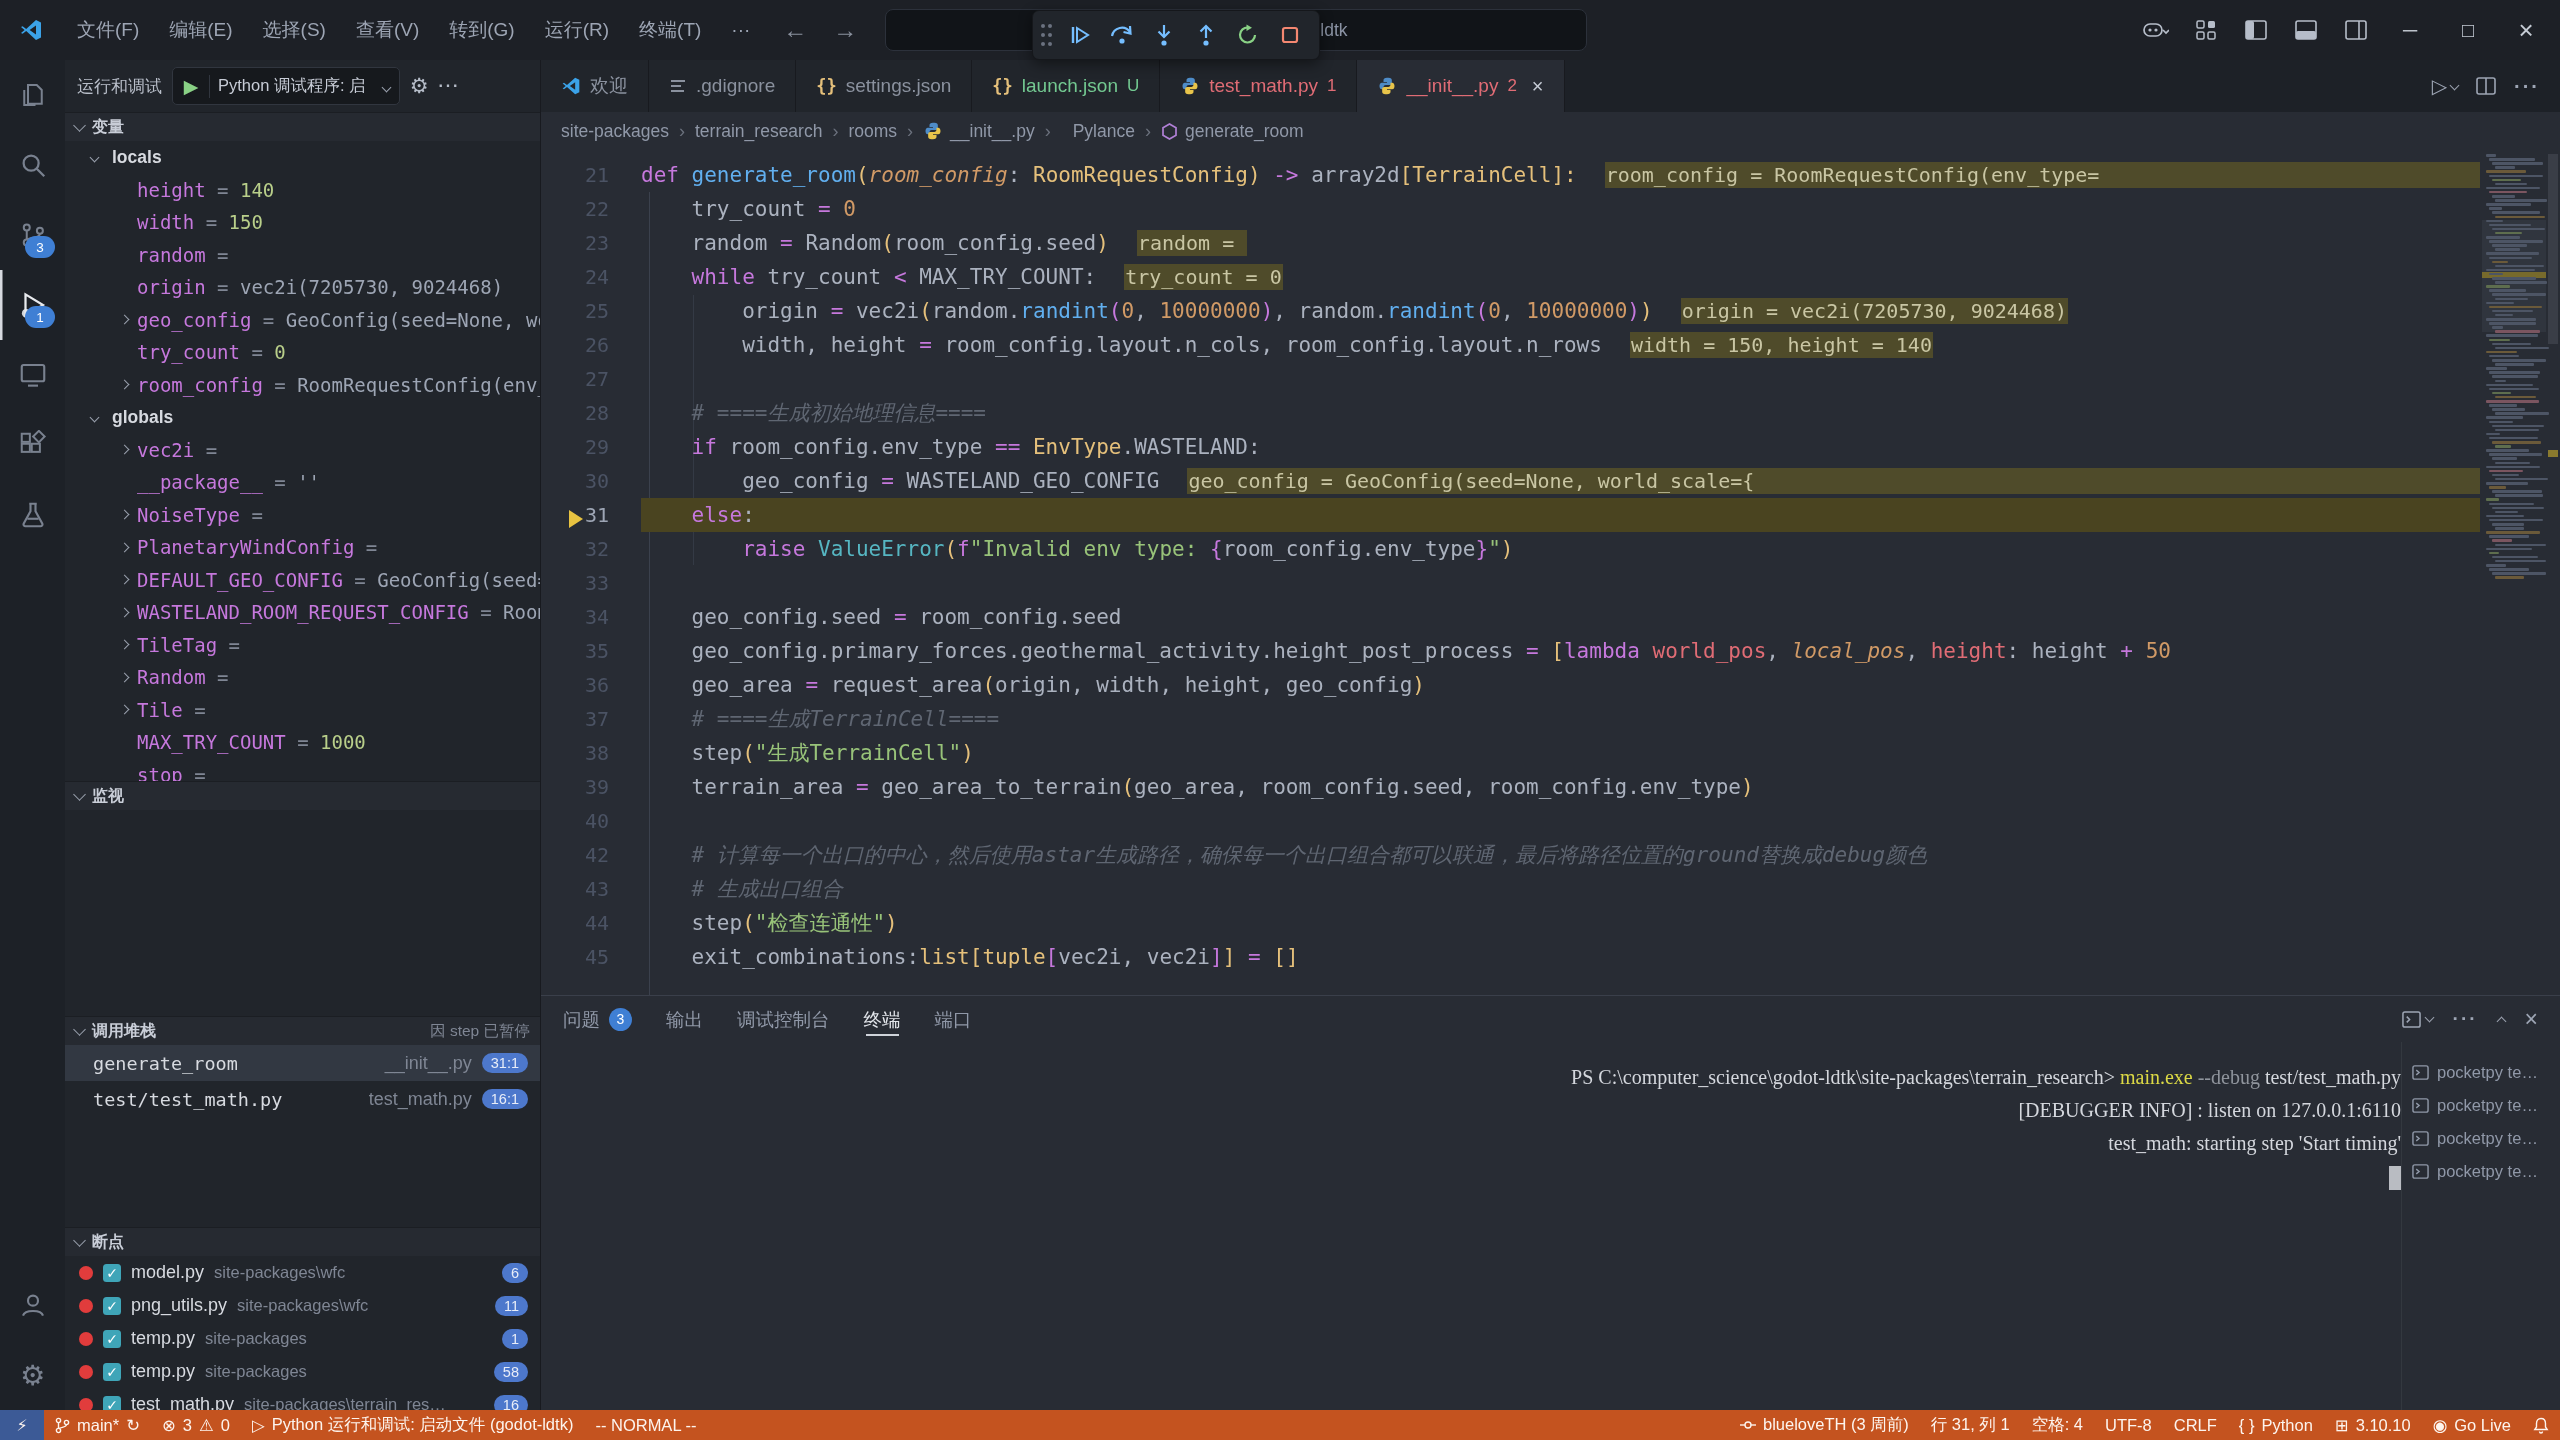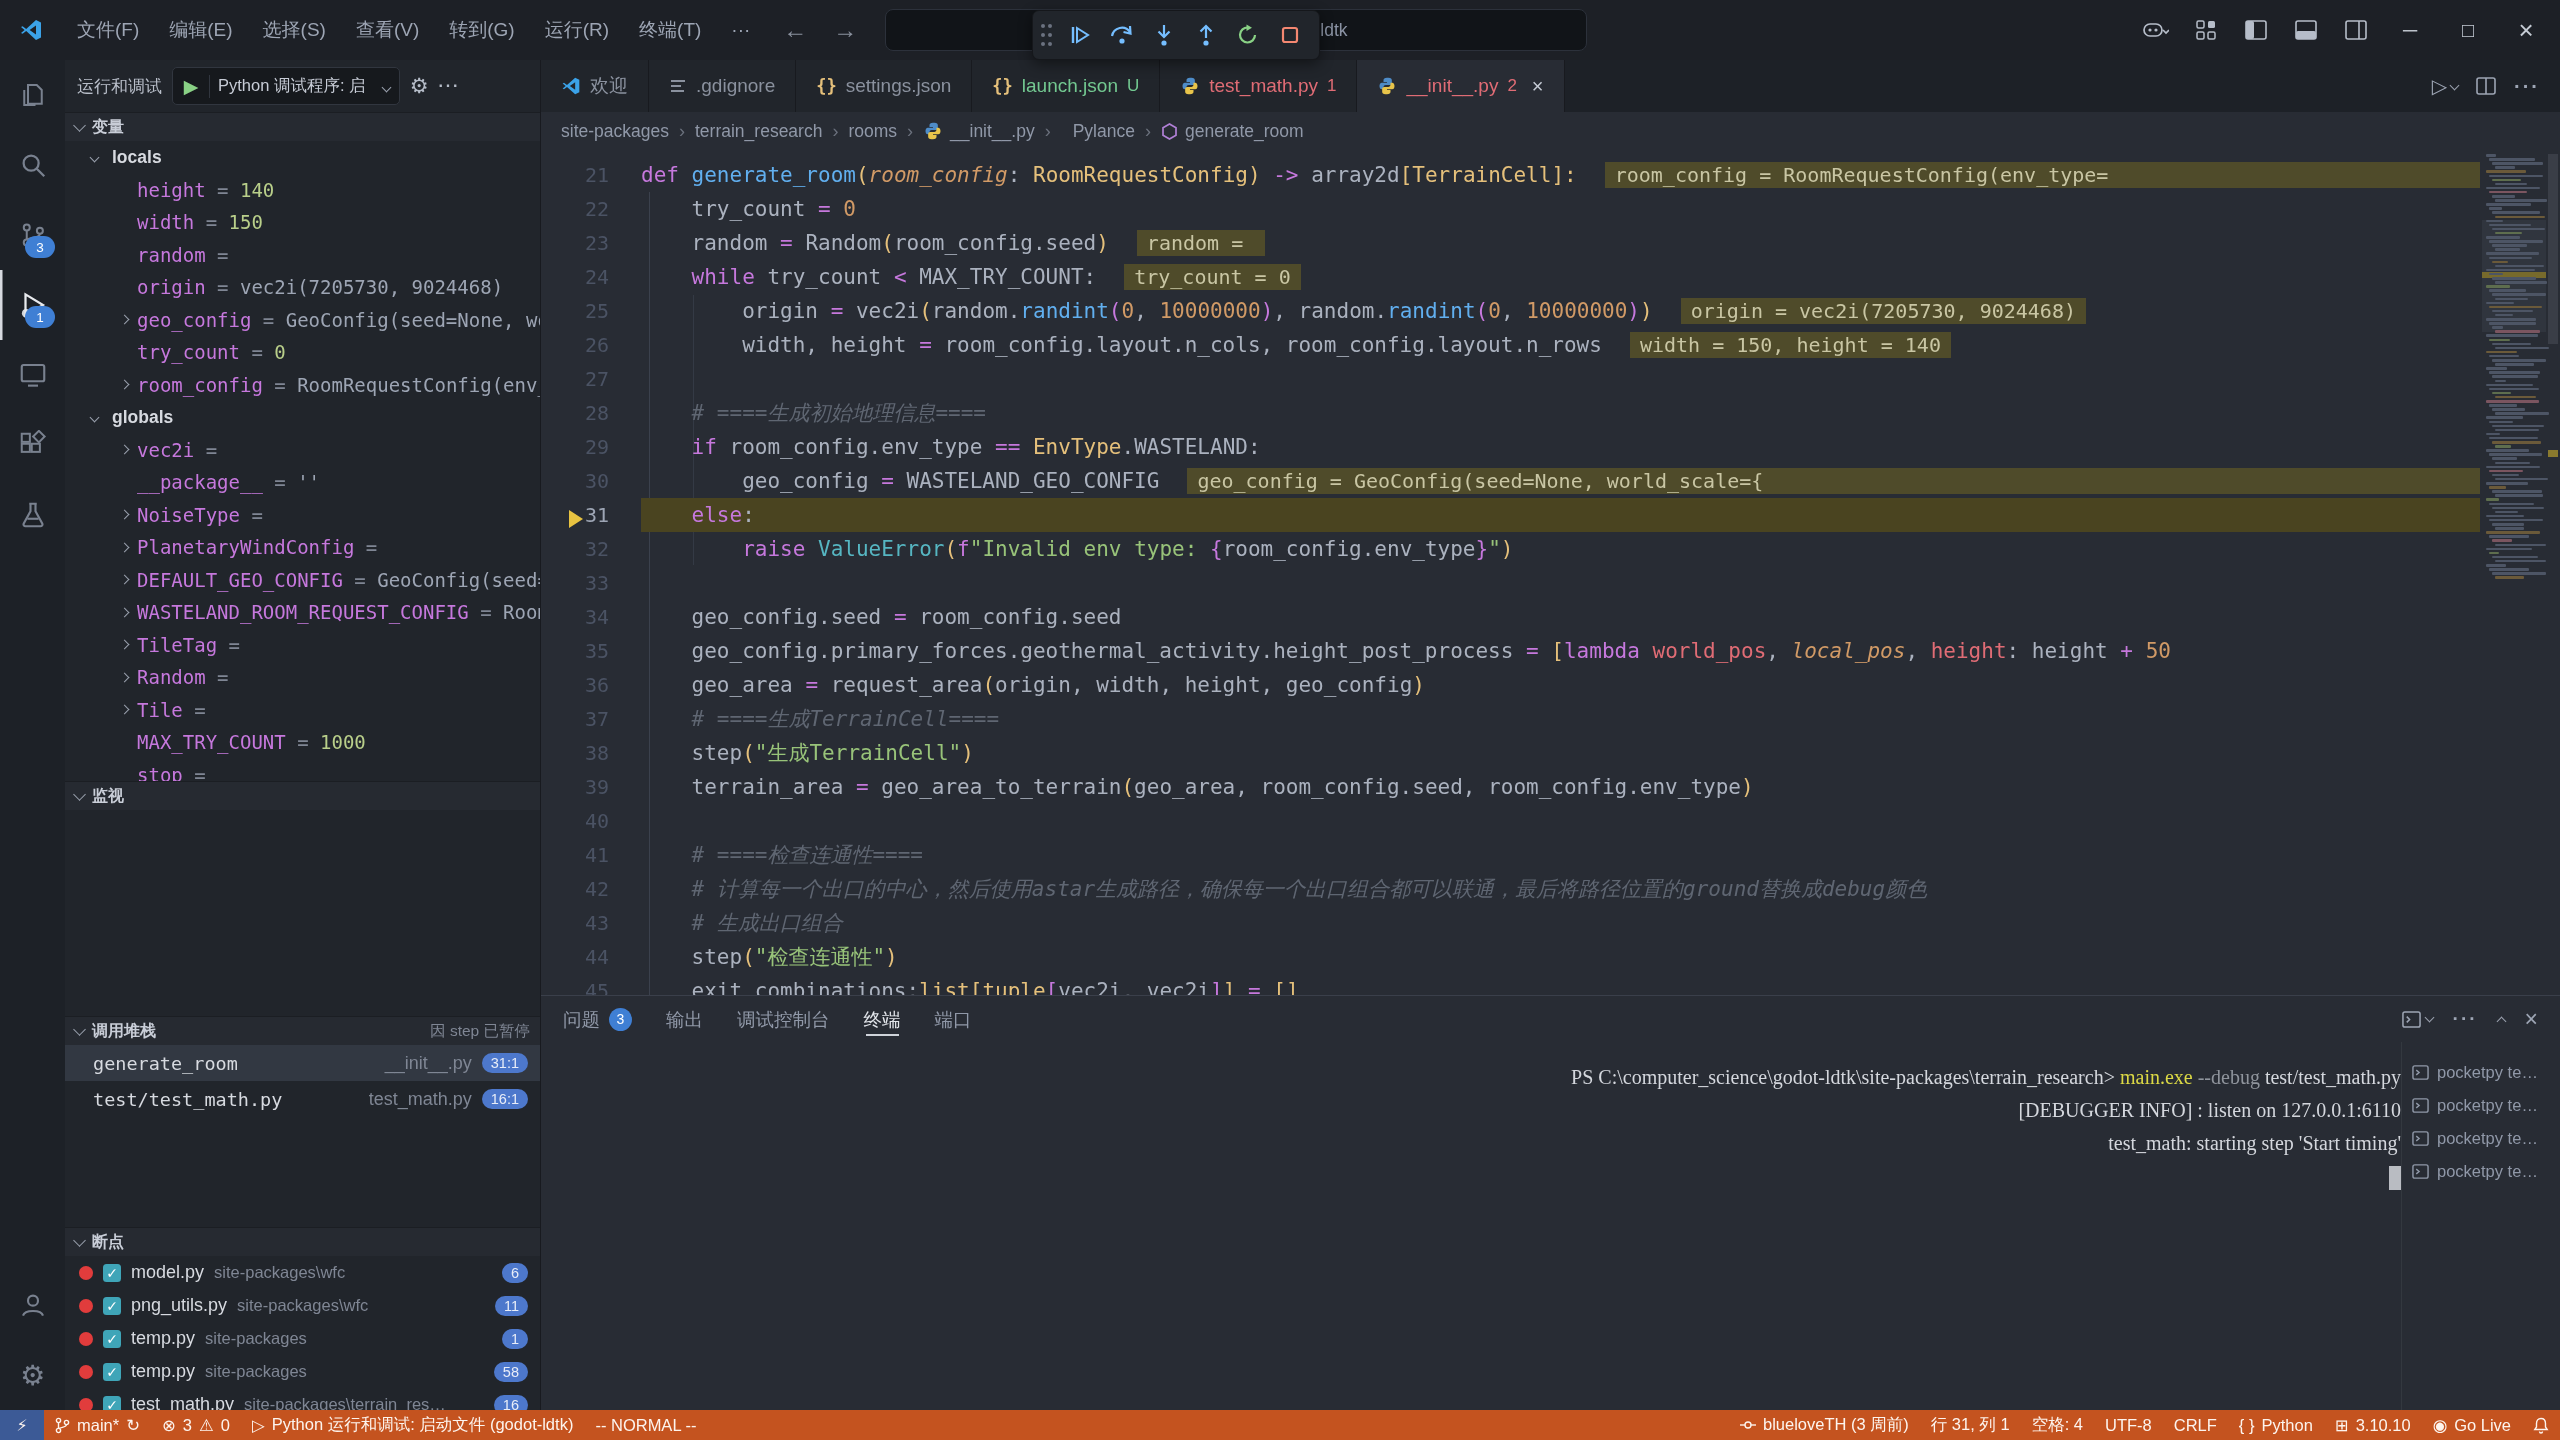--- a/index.html
+++ b/index.html
@@ -81,21 +81,21 @@
   .crow.cur .gutter{color:#9da5b4;}
   .curarrow{position:absolute;left:28px;top:7px;width:0;height:0;border-left:14px solid #e8c341;border-top:9px solid transparent;border-bottom:9px solid transparent;}
   .rowbody{flex:1;min-width:0;display:flex;align-items:center;margin-right:80px;height:100%;}
   .crow.cur .rowbody{background:#4a4420;}
   .codetxt{white-space:pre;}
   .tk-k{color:#c678dd;}  .tk-f{color:#61afef;}  .tk-c{color:#e5c07b;}
   .tk-s{color:#98c379;}  .tk-n{color:#d19a66;}  .tk-m{color:#5f6672;font-style:italic;}
   .tk-v{color:#e06c75;}  .tk-p{color:#d19a66;font-style:italic;}
   .tk-y{color:#e5c07b;}  .tk-u{color:#c678dd;}  .tk-o{color:#c678dd;}
   .tk-t{color:#abb2bf;}  .tk-cy{color:#56b6c2;}
-  .inlineval{margin-left:28px;background:#4f4b2a;color:#c9c6a4;padding:1px 10px;white-space:pre;font-size:20px;overflow:hidden;}
+  .inlineval{margin-left:28px;background:#4f4b2a;color:#c9c6a4;padding:1px 1px;white-space:pre;font-size:20px;overflow:hidden;}
   .inlineval.fill{flex:1;}
   .guide1{position:absolute;left:108px;top:42px;bottom:0;width:1px;background:#3b414d;}
   .guide2{position:absolute;left:152px;top:145px;height:270px;width:1px;background:#343a45;}
   
   .minimap{position:absolute;top:0;right:14px;width:64px;bottom:0;background:#282c34;z-index:5;}
   .mm-bar{position:absolute;height:2.5px;border-radius:1px;background:#4d5565;}
   .mm-slider{position:absolute;left:0;right:0;background:rgba(200,210,230,.055);}
   .mm-cur{position:absolute;left:0;right:0;height:6px;background:#776a2c;}
   .vscroll{position:absolute;top:0;right:0;width:14px;bottom:0;}
   .vthumb{position:absolute;top:4px;left:2px;width:10px;height:190px;background:rgba(121,129,142,.22);}
@@ -756,26 +756,20 @@
             <div class="crow">
               <span class="gutter">39</span>
               <span class="rowbody">
                 <span class="codetxt"><span class="tk-t">    terrain_area </span><span class="tk-o">= </span><span class="tk-t">geo_area_to_terrain</span><span class="tk-y">(</span><span class="tk-t">geo_area, room_config.seed, room_config.env_type</span><span class="tk-y">)</span></span>
               </span>
             </div>
             <div class="crow">
               <span class="gutter">40</span>
               <span class="rowbody">
                 <span class="codetxt"></span>
-              </span>
-            </div>
-            <div class="crow">
-              <span class="gutter">41</span>
-              <span class="rowbody">
-                <span class="codetxt"><span class="tk-m">    # ====检查连通性====</span></span>
               </span>
             </div>
             <div class="crow">
               <span class="gutter">42</span>
               <span class="rowbody">
                 <span class="codetxt"><span class="tk-m">    # 计算每一个出口的中心，然后使用astar生成路径，确保每一个出口组合都可以联通，最后将路径位置的ground替换成debug颜色</span></span>
               </span>
             </div>
             <div class="crow">
               <span class="gutter">43</span>

